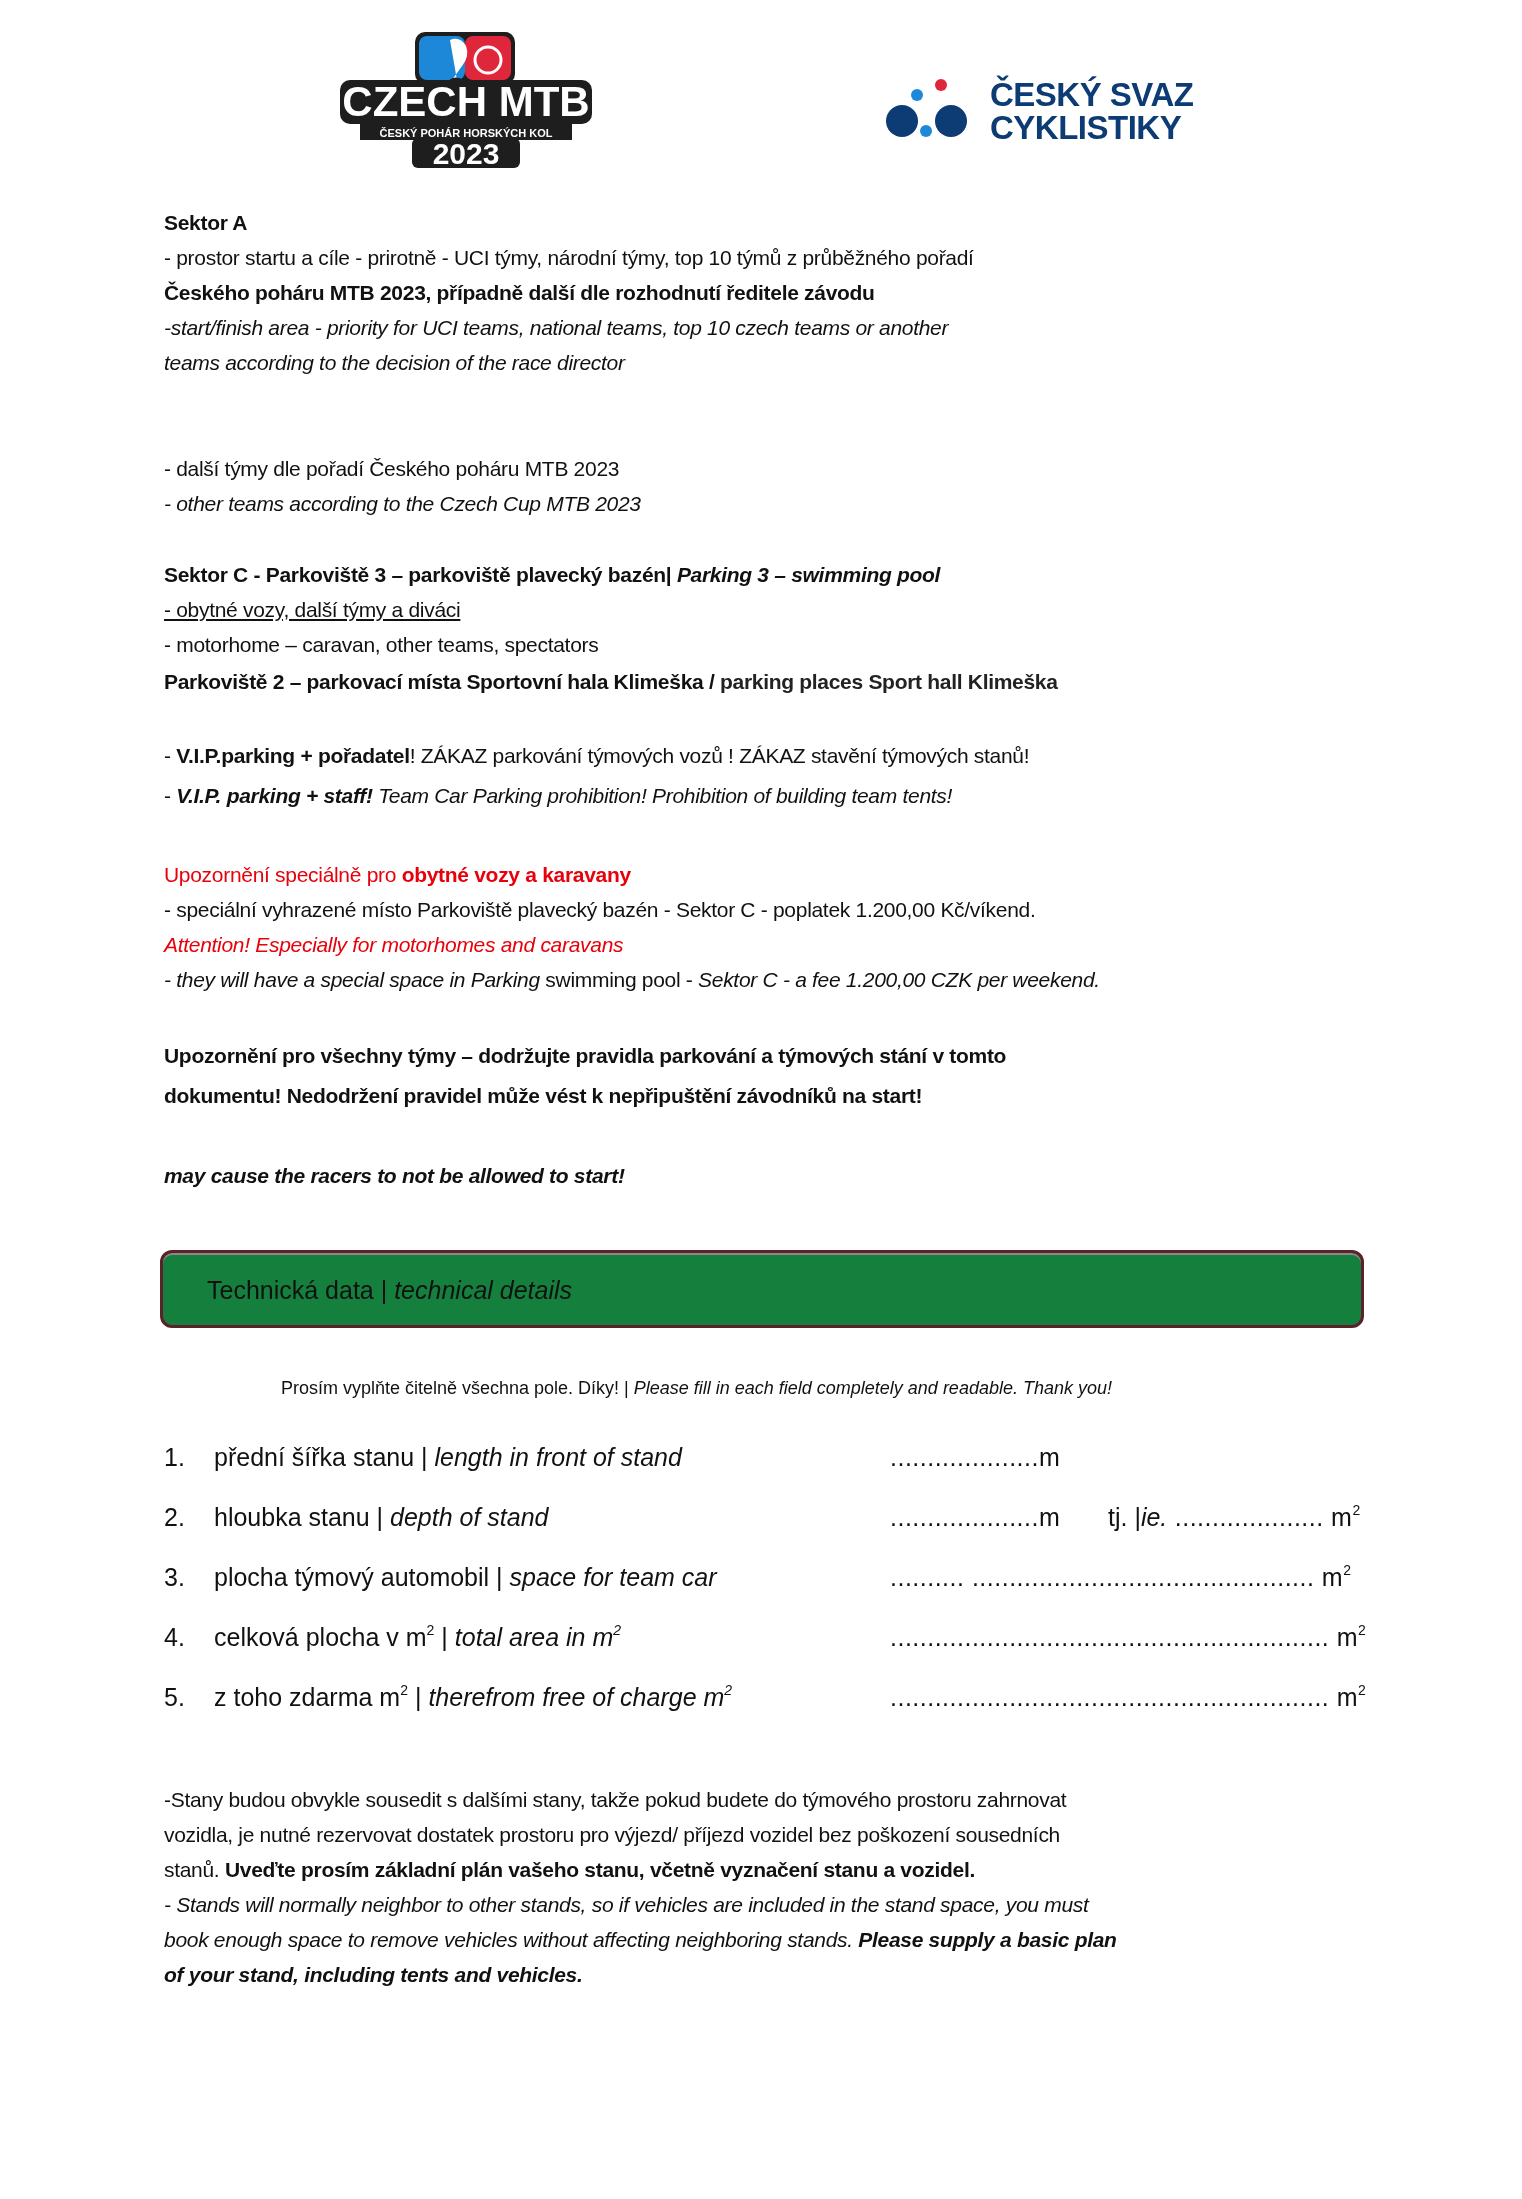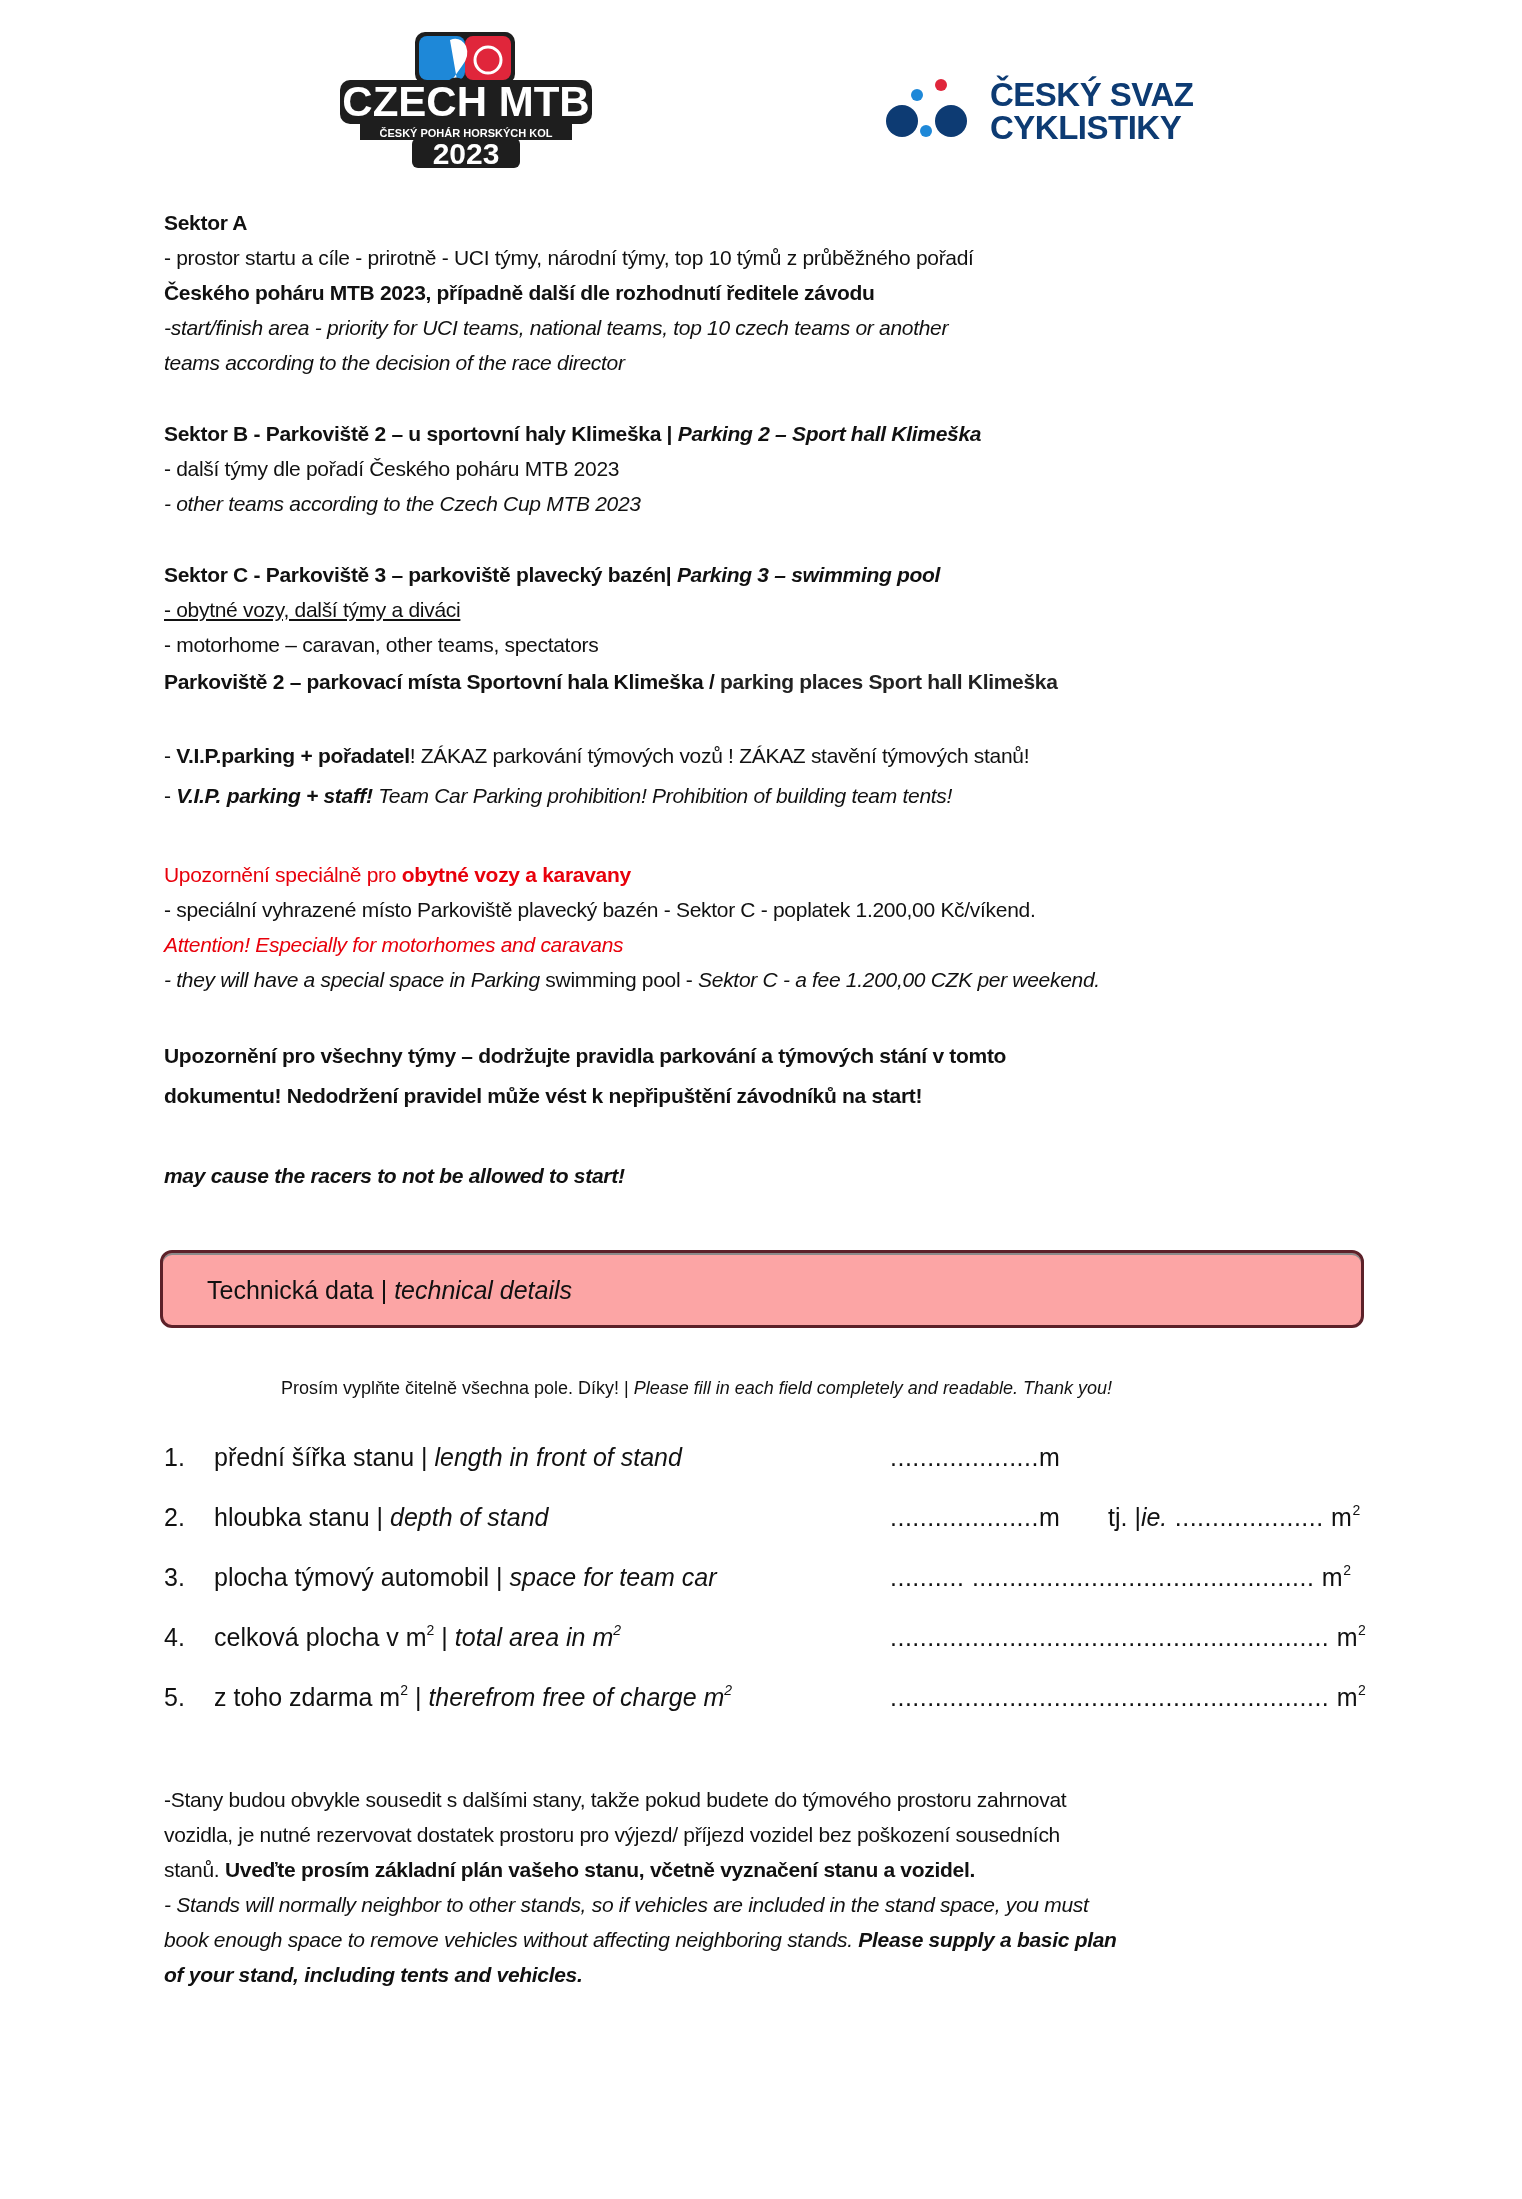--- a/index.html
+++ b/index.html
@@ -14,21 +14,21 @@
   sup { font-size: 14px; line-height: 0; position: relative; top: -2px; }
 
   
   #logo-mtb { position: absolute; left: 338px; top: 30px; width: 256px; height: 140px; }
   #logo-csc { position: absolute; left: 885px; top: 78px; width: 320px; height: 70px; }
   .csc-text { position: absolute; left: 105px; top: 0; font-family: "Liberation Sans", sans-serif; font-weight: bold;
               color: #0d3b73; font-size: 33px; line-height: 33px; letter-spacing: -0.5px; }
 
   
   .tech-bar { position: absolute; left: 160px; top: 1250px; width: 1204px; height: 78px;
-              background: #fca5a5; border: 3px solid #5c2129; border-radius: 12px; box-sizing: border-box;
+              background: #15803d; border: 3px solid #5c2129; border-radius: 12px; box-sizing: border-box;
               box-shadow: 0 2px 0 #8a8a8a inset; }
   .tech-bar-label { position: absolute; left: 44px; top: 20px; font-size: 25px; line-height: 34px; }
 
   .note { position: absolute; right: 152px; top: 1376px; font-size: 18px; line-height: 24px; white-space: nowrap; }
 
   .row { position: absolute; left: 164px; font-size: 25px; line-height: 34px; white-space: nowrap; }
   .row .num { position: absolute; left: 0; }
   .row .lbl { position: absolute; left: 50px; }
   .fill { position: absolute; left: 890px; font-size: 25px; line-height: 34px; white-space: nowrap; }
   .dots { letter-spacing: 0.5px; }
@@ -68,23 +68,20 @@
       <div>CYKLISTIKY</div>
     </div>
   </div>
 
   <div class="txt b" style="top:205px;">Sektor A</div>
   <div class="txt" style="top:240px;">- prostor startu a cíle - prirotně - UCI týmy, národní týmy, top 10 týmů z průběžného pořadí</div>
   <div class="txt" style="top:275px;font-weight:bold;">Českého poháru MTB 2023, případně další dle rozhodnutí ředitele závodu</div>
   <div class="txt i" style="top:310px;">-start/finish area - priority for UCI teams, national teams, top 10 czech teams or another</div>
   <div class="txt i" style="top:345px;">teams according to the decision of the race director</div>
 
-  <div class="txt b" style="top:416px;">
-    <span>Sektor B - Parkoviště 2 – u sportovní haly Klimeška | </span><span class="i">Parking 2 – Sport hall Klimeška</span>
-  </div>
   <div class="txt" style="top:451px;">- další týmy dle pořadí Českého poháru MTB 2023</div>
   <div class="txt i" style="top:486px;">- other teams according to the Czech Cup MTB 2023</div>
 
   <div class="txt b" style="top:557px;">
     <span>Sektor C - Parkoviště 3 – parkoviště plavecký bazén| </span><span class="i">Parking 3 – swimming pool</span>
   </div>
   <div class="txt u" style="top:592px;">- obytné vozy, další týmy a diváci</div>
   <div class="txt" style="top:627px;">- motorhome – caravan, other teams, spectators</div>
 
   <div class="txt b" style="top:664px;">

